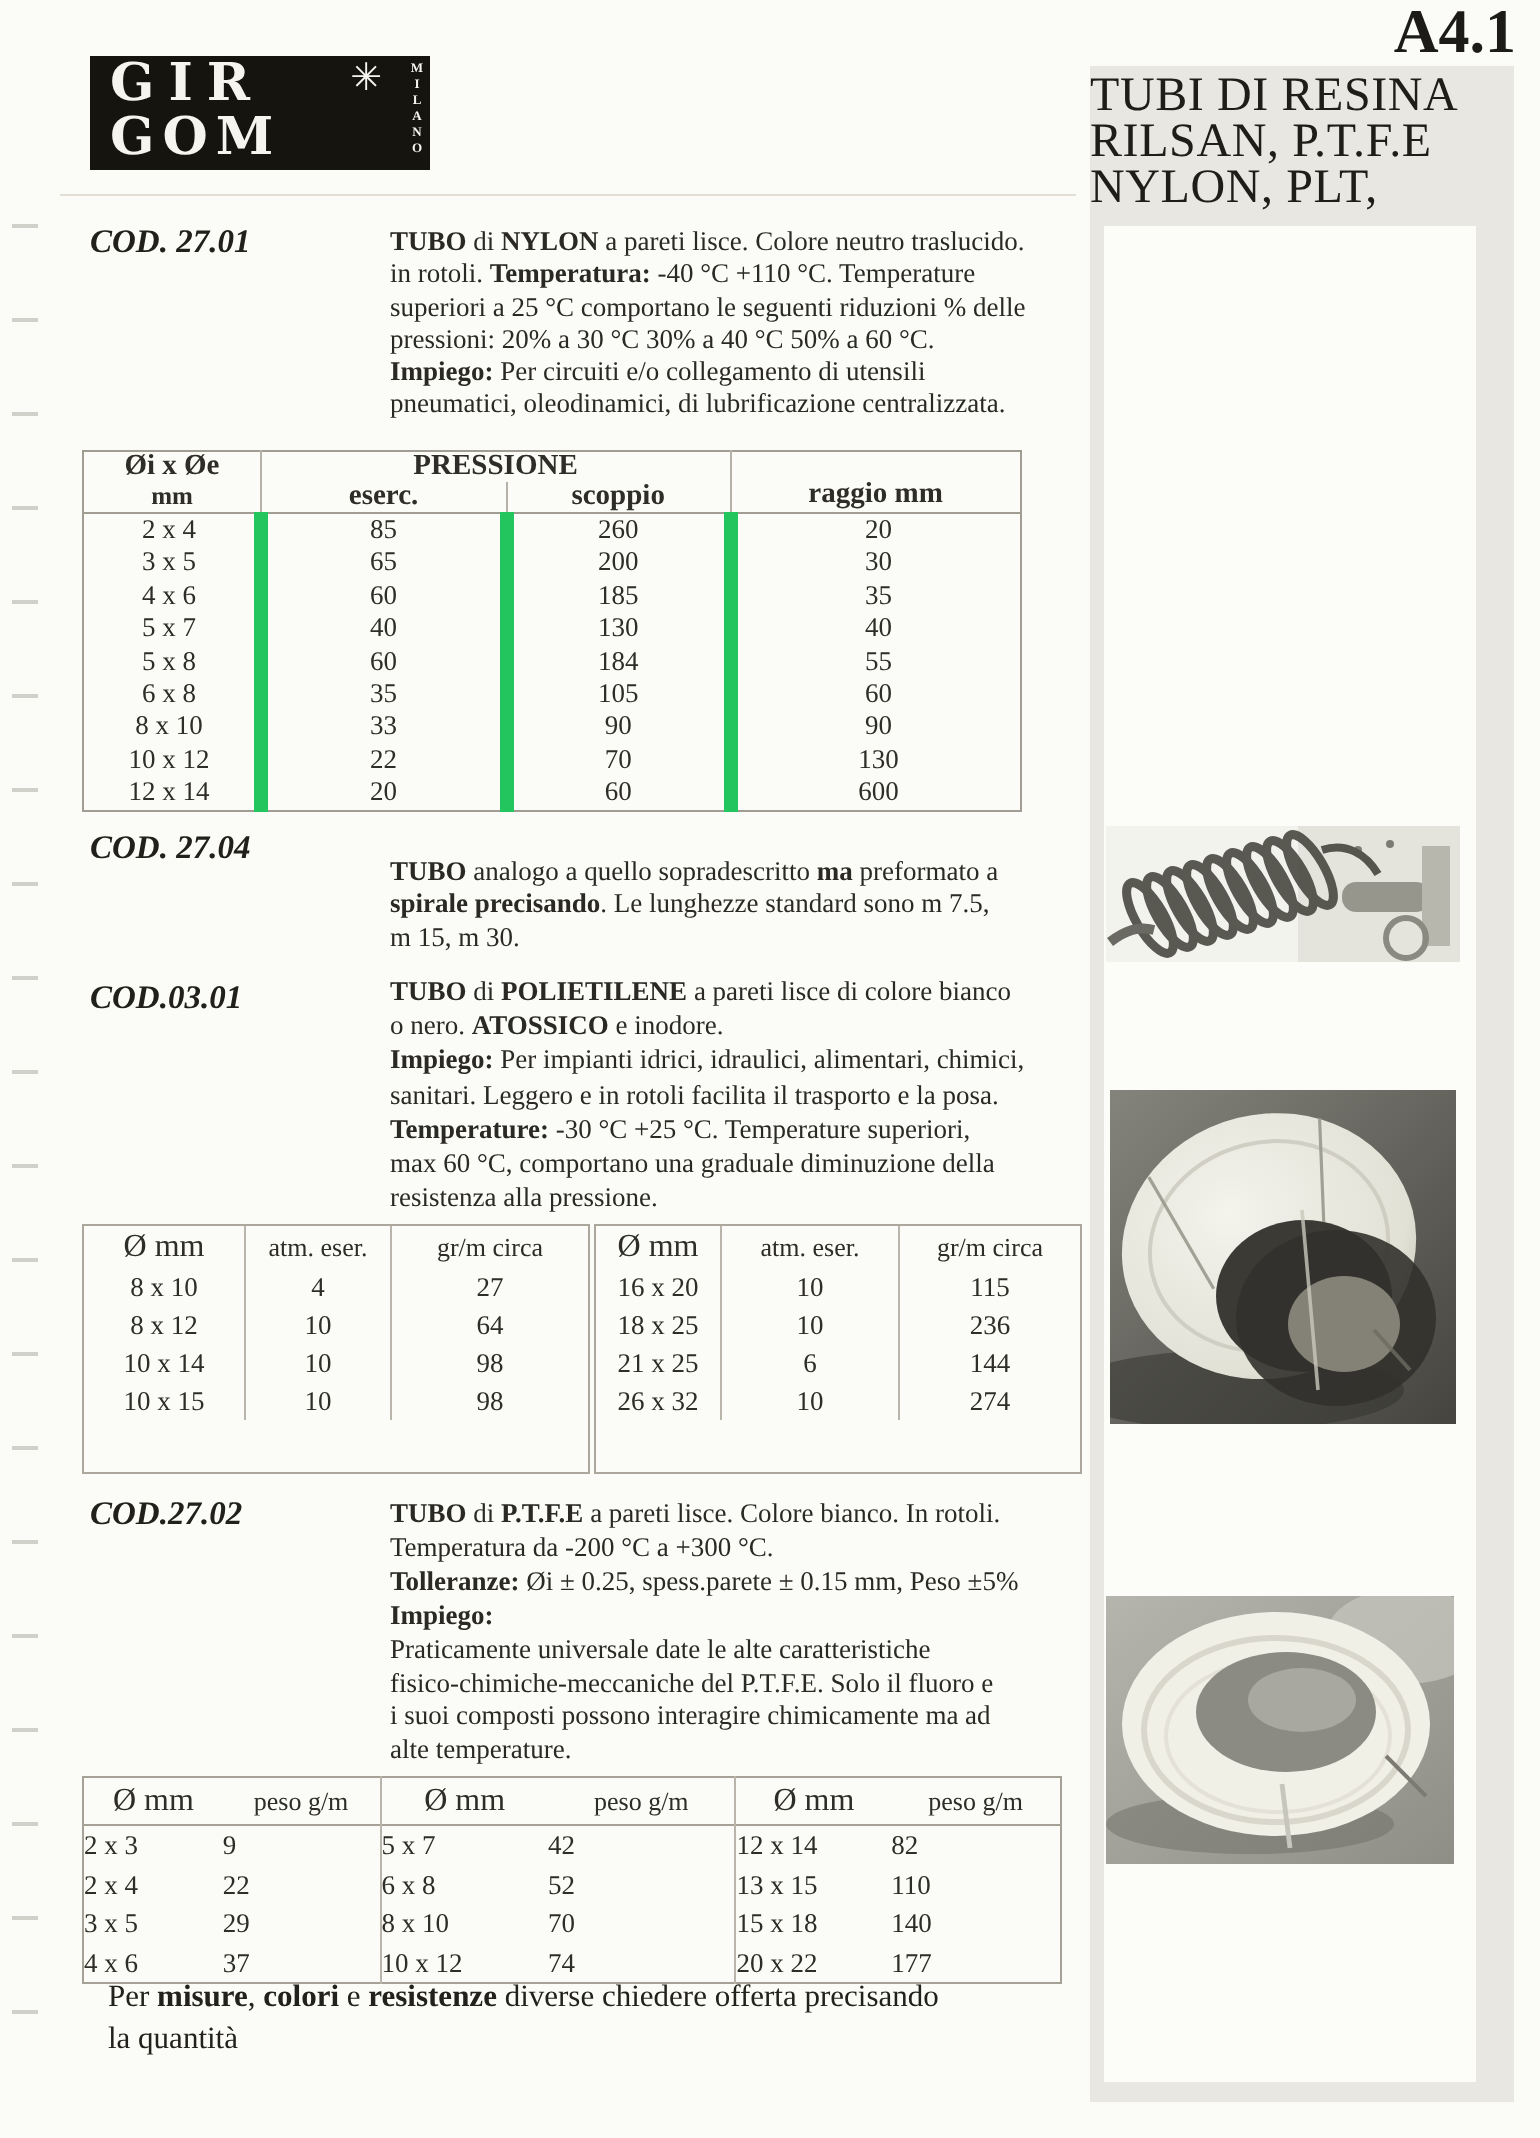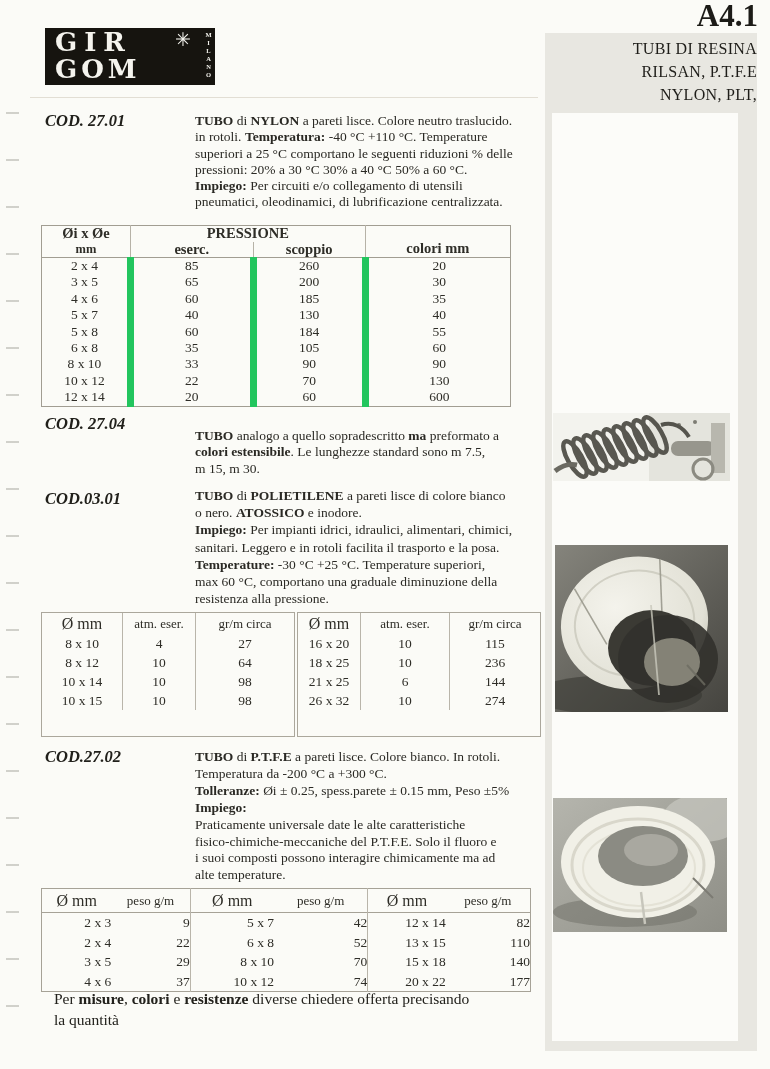--- a/index.html
+++ b/index.html
@@ -18,22 +18,22 @@
   .logo .w2{top:28px;letter-spacing:4px;}
   .logo .star{position:absolute;right:24px;top:2px;color:#f5f4ee;font-size:19px;line-height:19px;}
   .logo .city{position:absolute;right:3px;top:3px;height:51px;color:#f5f4ee;font-size:6.5px;
               writing-mode:vertical-rl;text-orientation:upright;letter-spacing:1px;font-weight:bold;}
   .a4{position:absolute;right:12px;top:-2px;font-size:31px;font-weight:bold;color:#1c1b17;}
   .hr-top{position:absolute;left:30px;top:97px;width:508px;height:1px;background:#e2ded4;}
 
   
   .sidebar{position:absolute;left:545px;top:33px;width:212px;height:1018px;background:#e8e7e1;}
   .sidebar-white{position:absolute;left:7px;top:80px;width:186px;height:928px;background:#fcfcf9;}
-  .sidebar-title{position:absolute;left:0;top:4px;width:100%;text-align:right;
-                 font-size:16px;line-height:23px;color:#1e1d19;letter-spacing:.3px;}
+  .sidebar-title{position:absolute;left:0;top:4px;width:100%;text-align:left;
+                 font-size:24px;line-height:23px;color:#1e1d19;letter-spacing:.3px;}
 
   .photo{position:absolute;}
   .photo svg{display:block;}
 
   
   .code{position:absolute;left:45px;font-weight:bold;font-style:italic;font-size:16.5px;color:#21201b;}
   
   .desc{position:absolute;left:195px;font-size:13.5px;line-height:16.3px;white-space:nowrap;color:#2a2924;}
   .desc .b,.footer .b{font-weight:bold;}
   .lh17{line-height:17.2px;}
@@ -57,21 +57,21 @@
   .tg th.dia{font-size:16px;}
   .tg td{font-size:13.5px;line-height:19px;padding:0;text-align:center;}
   .tg th:nth-child(2),.tg td:nth-child(2),.tg th:nth-child(3),.tg td:nth-child(3){border-left:1px solid #b9b5aa;}
   .t2a .ca{width:80px;} .t2a .cb{width:72px;} .t2a .cc{width:98px;}
   .t2b .ca{width:62px;} .t2b .cb{width:88px;} .t2b .cc{width:90px;}
 
   .t3{position:absolute;left:41px;top:888px;width:490px;border:1px solid #a6a297;}
   .t3 th{font-weight:400;font-size:13px;padding:3px 0 2px;text-align:center;}
   .t3 th.dia{font-size:16px;}
   .t3 thead{border-bottom:1px solid #a6a297;}
-  .t3 td{font-size:13.5px;line-height:19.5px;padding:0;text-align:right;}
+  .t3 td{font-size:13.5px;line-height:19.5px;padding:0;text-align:left;}
   .t3 th:nth-child(3),.t3 td:nth-child(3),.t3 th:nth-child(5),.t3 td:nth-child(5){border-left:1px solid #b9b5aa;}
 
   .footer{position:absolute;left:38px;top:989px;font-size:15.5px;line-height:20.5px;white-space:nowrap;color:#22211c;margin-left:16px;}
 </style>
 </head>
 <body>
 
 <div class="page">
   <div class="ticks"></div>
 
@@ -172,21 +172,21 @@
   <div class="desc" style="top:113px;"><span class="b">TUBO</span><span> di  </span><span class="b">NYLON</span><span>  a pareti lisce. Colore neutro traslucido.</span><br><span>in rotoli. </span><span class="b">Temperatura:</span><span> -40 °C  +110 °C. Temperature</span><br><span>superiori a 25 °C  comportano le seguenti riduzioni % delle</span><br><span>pressioni:  20% a 30 °C   30% a 40 °C   50% a 60 °C.</span><br><span class="b">Impiego:</span><span>  Per circuiti e/o collegamento di utensili</span><br><span>pneumatici,  oleodinamici,  di lubrificazione centralizzata.</span></div>
 
   <table class="t1">
     <thead>
       <tr>
         <th class="c1" rowspan="2">
           <span>Øi x Øe</span><br>
           <span class="small">mm</span>
         </th>
         <th class="vsep" colspan="2">PRESSIONE</th>
-        <th class="c4 vsep" rowspan="2">colori mm</th>
+        <th class="c4 vsep" rowspan="2">raggio mm</th>
       </tr>
       <tr>
         <th class="c2 vsep">eserc.</th>
         <th class="c3 vsep">scoppio</th>
       </tr>
     </thead>
     <tbody>
         <tr>
           <td>2 x 4</td>
           <td>85</td>
@@ -238,21 +238,21 @@
         <tr>
           <td>12 x 14</td>
           <td>20</td>
           <td>60</td>
           <td>600</td>
         </tr>
       </tbody>
   </table>
 
   <div class="code" style="top:414px;">COD. 27.04</div>
-  <div class="desc" style="top:428px;"><span class="b">TUBO</span><span> analogo a quello sopradescritto </span><span class="b">ma</span><span> preformato a</span><br><span class="b">colori estensibile</span><span>. Le lunghezze standard sono m 7.5,</span><br><span>m 15, m 30.</span></div>
+  <div class="desc" style="top:428px;"><span class="b">TUBO</span><span> analogo a quello sopradescritto </span><span class="b">ma</span><span> preformato a</span><br><span class="b">spirale precisando</span><span>. Le lunghezze standard sono m 7.5,</span><br><span>m 15, m 30.</span></div>
 
   <div class="code" style="top:489px;">COD.03.01</div>
   <div class="desc lh17" style="top:487px;"><span class="b">TUBO</span><span> di </span><span class="b">POLIETILENE</span><span>   a pareti lisce di colore bianco</span><br><span>o nero. </span><span class="b">ATOSSICO</span><span> e inodore.</span><br><span class="b">Impiego:</span><span> Per impianti idrici, idraulici, alimentari, chimici,</span><br><span>sanitari. Leggero e in rotoli facilita il trasporto e la posa.</span><br><span class="b">Temperature:</span><span> -30 °C +25 °C. Temperature superiori,</span><br><span>max 60 °C,  comportano una graduale diminuzione della</span><br><span>resistenza alla pressione.</span></div>
 
   <div class="t2wrap">
     <div class="tg">
       <table class="t2a">
         <thead>
           <tr>
             <th class="ca dia">Ø  mm</th>

